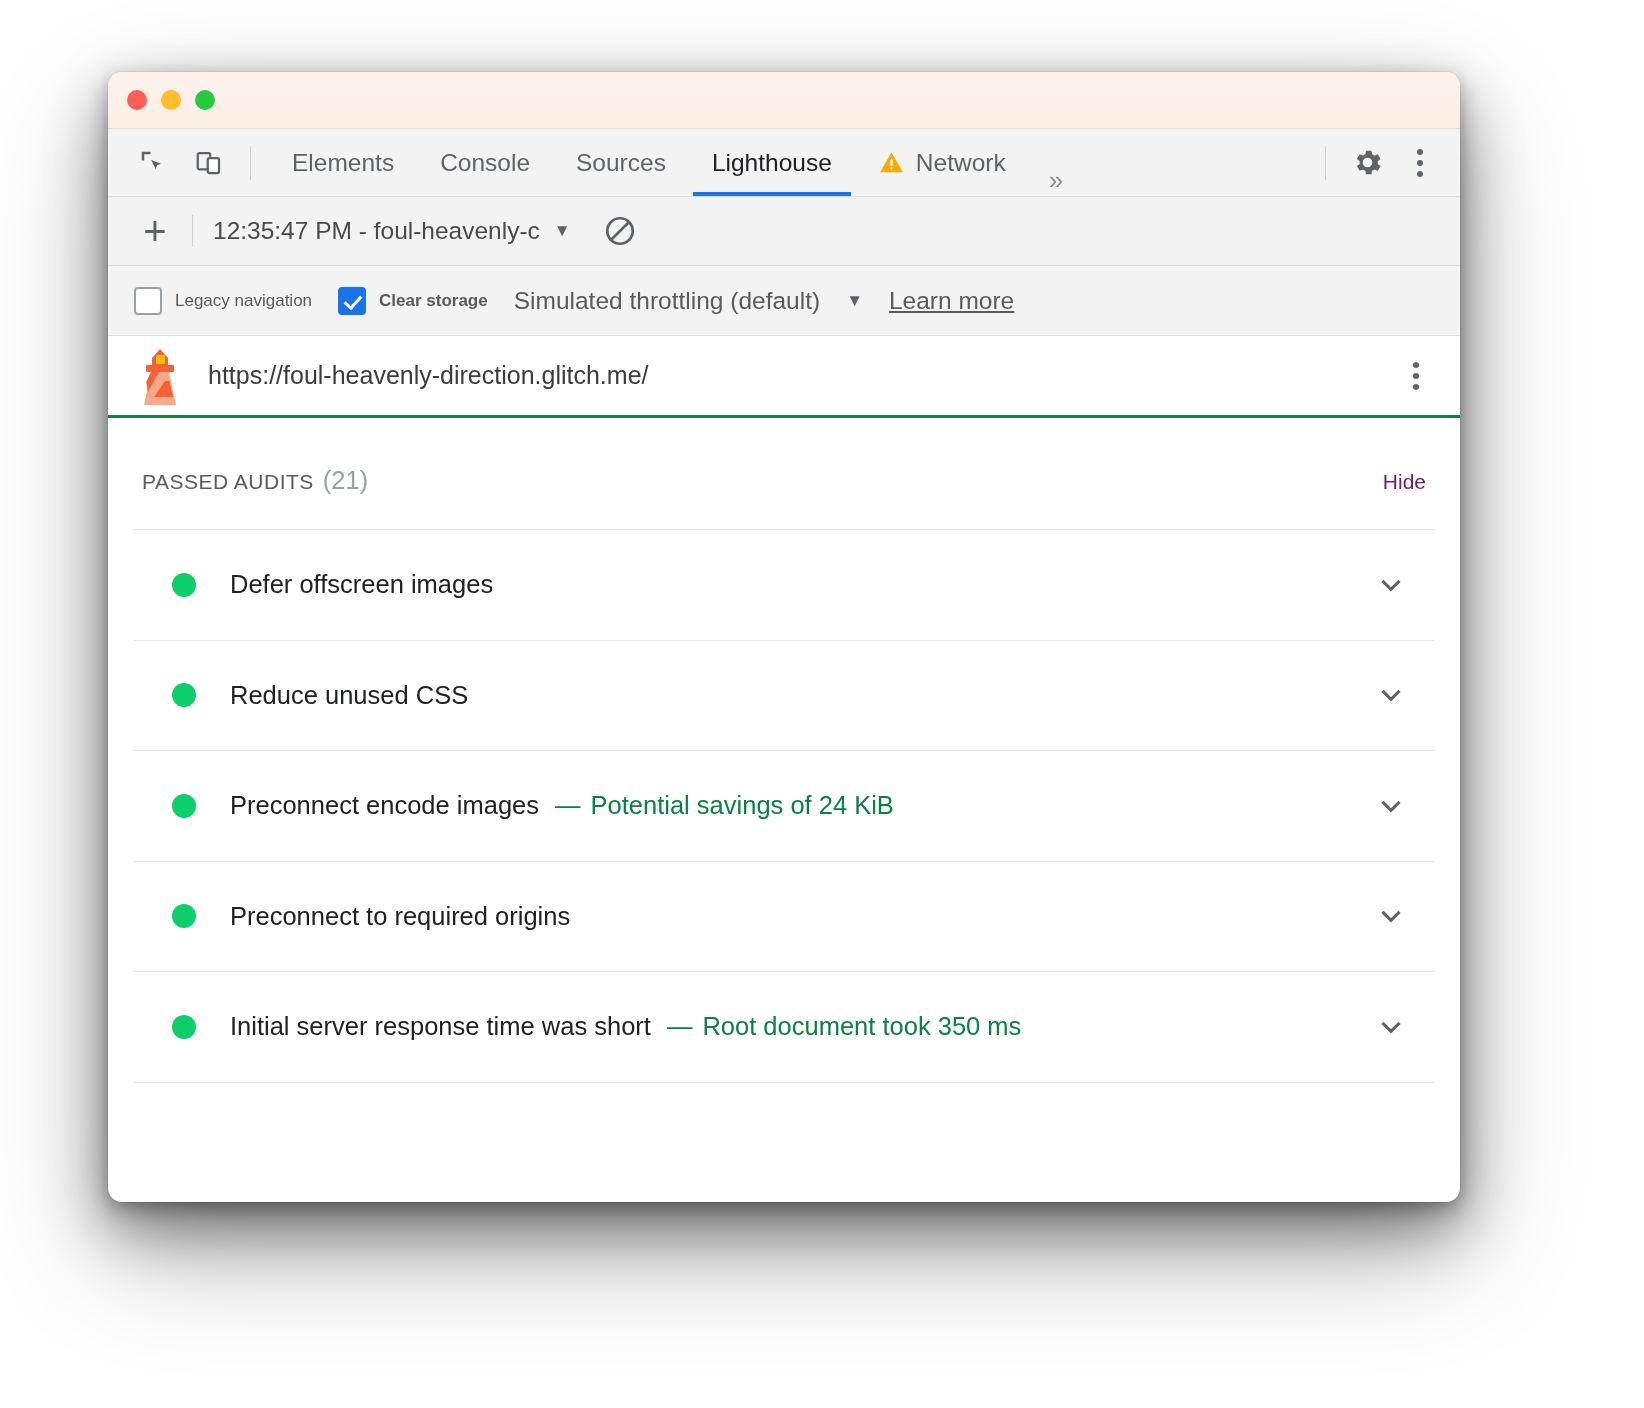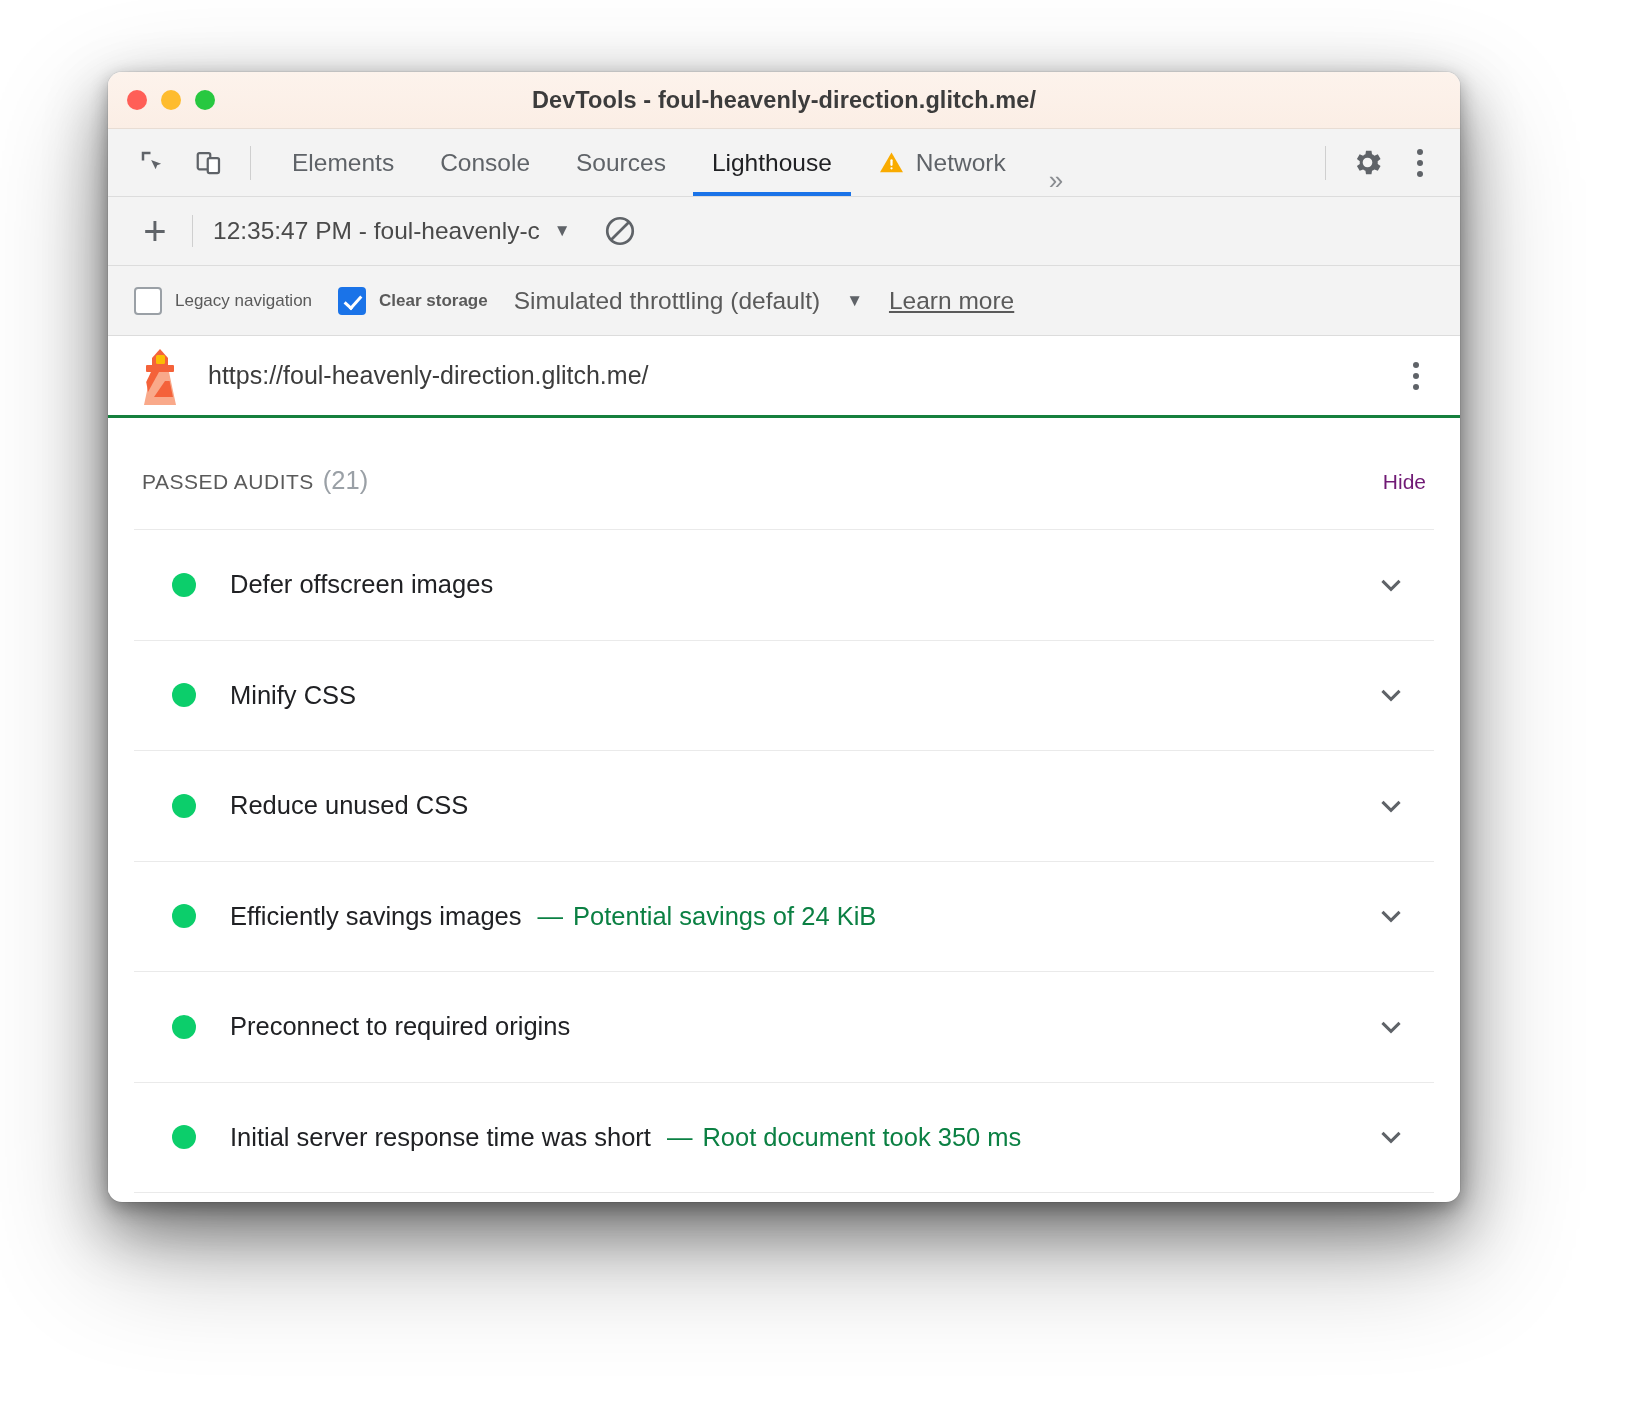--- a/index.html
+++ b/index.html
@@ -317,21 +317,20 @@
 
 <div id="stage">
   <div class="window">
 
     <div class="titlebar">
       <div class="traffic">
         <span class="dot red"></span>
         <span class="dot yellow"></span>
         <span class="dot green"></span>
       </div>
-      <div class="title-text">DevTools - foul-heavenly-direction.glitch.me/</div>
     </div>
 
     <div class="tabbar">
       <div class="tb-icon">
         <svg width="30" height="30" viewBox="0 0 24 24">
           <path d="M3 3h7v2H5v5H3V3z" fill="#5f6368"></path>
           <path d="M10.5 9.5l8 3.1-3.2 1.2-1.2 3.2-3.6-7.5z" fill="#5f6368"></path>
         </svg>
       </div>
       <div class="tb-icon">
@@ -445,43 +444,34 @@
         <div class="audit-row">
           <span class="bullet"></span>
           <span class="audit-title">Defer offscreen images</span>
           <span class="row-chevron">
             <svg width="30" height="30" viewBox="0 0 24 24">
                 <path d="M6 9.5l6 6 6-6" fill="none" stroke="#5f6368" stroke-width="2.4" stroke-linecap="square"></path>
               </svg>
           </span>
         </div>
 
-        <div class="audit-row">
-          <span class="bullet"></span>
-          <span class="audit-title">Minify CSS</span>
-          <span class="row-chevron">
-            <svg width="30" height="30" viewBox="0 0 24 24">
-                <path d="M6 9.5l6 6 6-6" fill="none" stroke="#5f6368" stroke-width="2.4" stroke-linecap="square"></path>
-              </svg>
-          </span>
-        </div>
 
         <div class="audit-row">
           <span class="bullet"></span>
           <span class="audit-title">Reduce unused CSS</span>
           <span class="row-chevron">
             <svg width="30" height="30" viewBox="0 0 24 24">
                 <path d="M6 9.5l6 6 6-6" fill="none" stroke="#5f6368" stroke-width="2.4" stroke-linecap="square"></path>
               </svg>
           </span>
         </div>
 
         <div class="audit-row">
           <span class="bullet"></span>
-          <span class="audit-title">Efficiently savings images</span>
+          <span class="audit-title">Preconnect encode images</span>
           <span class="audit-sub">
             <span class="dash">—</span><span>Potential savings of 24 KiB</span>
           </span>
           <span class="row-chevron">
             <svg width="30" height="30" viewBox="0 0 24 24">
                 <path d="M6 9.5l6 6 6-6" fill="none" stroke="#5f6368" stroke-width="2.4" stroke-linecap="square"></path>
               </svg>
           </span>
         </div>
 

